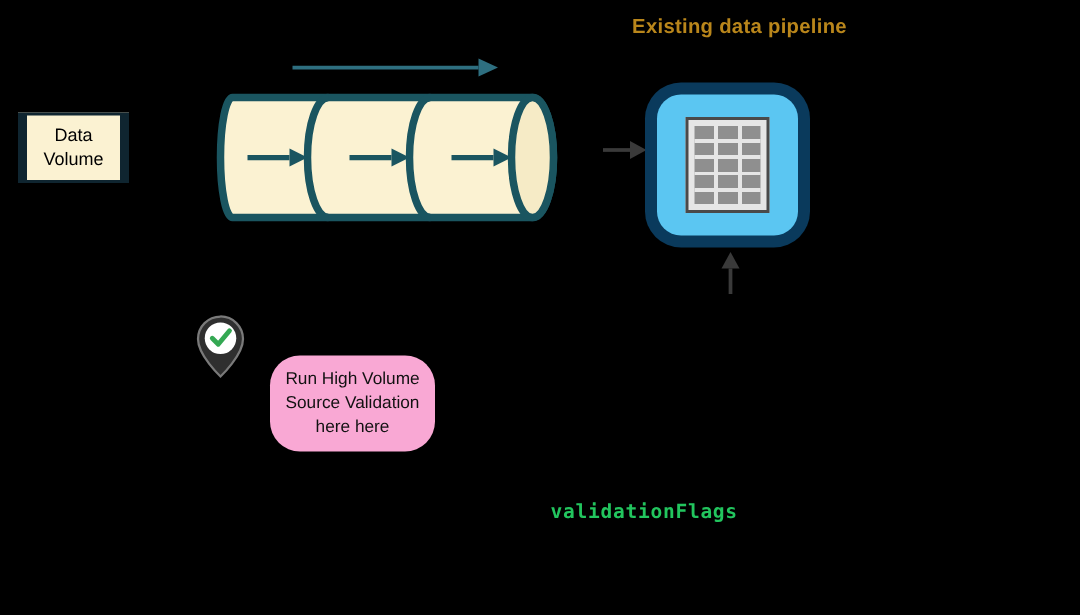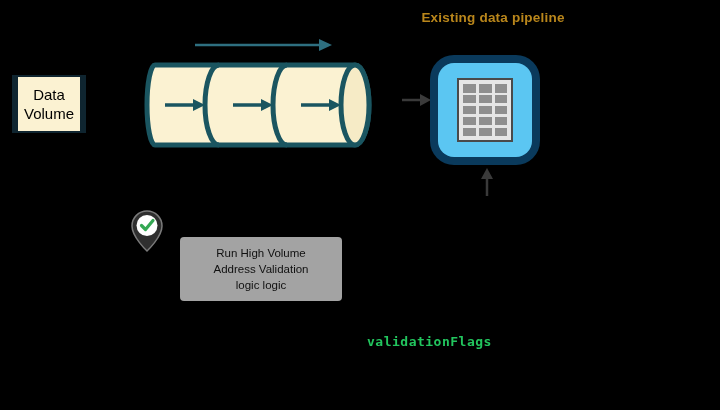--- a/index.html
+++ b/index.html
@@ -11,25 +11,25 @@
   .abs{position:absolute;}
 
   
   #title{
     left:403px;top:10px;width:180px;
     color:#B9861B;font-size:13.5px;font-weight:bold;letter-spacing:.2px;
   }
 
   
   #data-source{
-    left:12px;top:75px;width:74px;height:58px;box-sizing:border-box;
+    left:12px;top:75px;width:74px;height:47px;box-sizing:border-box;
     background:#FBF2D2;
     border:2px solid #0F2530;border-left-width:6px;border-right-width:6px;
     display:flex;flex-direction:column;align-items:center;justify-content:center;
-    color:#000;font-size:15px;line-height:1.3;
+    color:#000;font-size:12px;line-height:1.3;
   }
 
   
   #processor{
     left:430px;top:55px;width:110px;height:110px;box-sizing:border-box;
     background:#0A3A5C;border-radius:24px;padding:8px;
   }
   #processor-inner{
     width:100%;height:100%;box-sizing:border-box;background:#5BC6F2;border-radius:16px;
     display:flex;align-items:center;justify-content:center;
@@ -41,22 +41,22 @@
   #server-grid{
     width:100%;height:100%;
     background-color:#8F8F8F;
     background-image:
       repeating-linear-gradient(to right, transparent 0 13px, #E6E6E6 13px 16px),
       repeating-linear-gradient(to bottom, transparent 0 8.5px, #E6E6E6 8.5px 11px);
   }
 
   
   #note{
-    left:180px;top:237px;width:162px;box-sizing:border-box;
-    background:#a3a3a3;border-radius:4px;padding:8px 10px;
+    left:180px;top:237px;width:110px;box-sizing:border-box;
+    background:#f9a8d4;border-radius:20px;padding:8px 10px;
     color:#111;font-size:11.5px;line-height:1.4;
   }
 
   
   #code-label{
     left:367px;top:334px;
     font-family:"DejaVu Sans Mono",monospace;font-weight:bold;
     font-size:13px;color:#22c55e;letter-spacing:.5px;
   }
 </style>
@@ -119,19 +119,19 @@
   </div>
 
   <svg class="abs" style="left:128px;top:208px;" width="38" height="46" viewBox="0 0 38 46">
     <path d="M19 3 C10.7 3 4 9.7 4 18 C4 29 19 43 19 43 C19 43 34 29 34 18 C34 9.7 27.3 3 19 3 Z" fill="#2F2F2F" stroke="#7A7A7A" stroke-width="1.5"></path>
     <circle cx="19" cy="17.5" r="10.5" fill="#FFFFFF"></circle>
     <path d="M13.5 17.5 L17.5 21.5 L25 12.5" fill="none" stroke="#34A853" stroke-width="3.2" stroke-linecap="round" stroke-linejoin="round"></path>
   </svg>
 
   <div id="note" class="abs">
     <div>Run High Volume</div>
-    <div>Address Validation</div>
-    <div>logic logic</div>
+    <div>Source Validation</div>
+    <div>here here</div>
   </div>
 
   <div id="code-label" class="abs">validationFlags</div>
 
 </div>
 
 </body></html>

